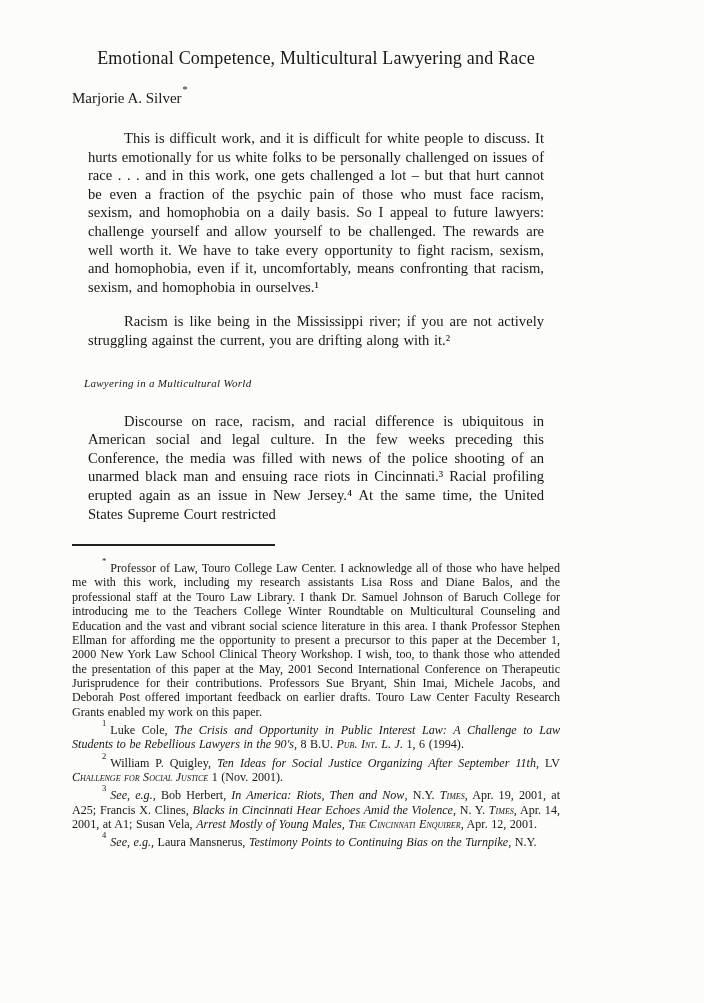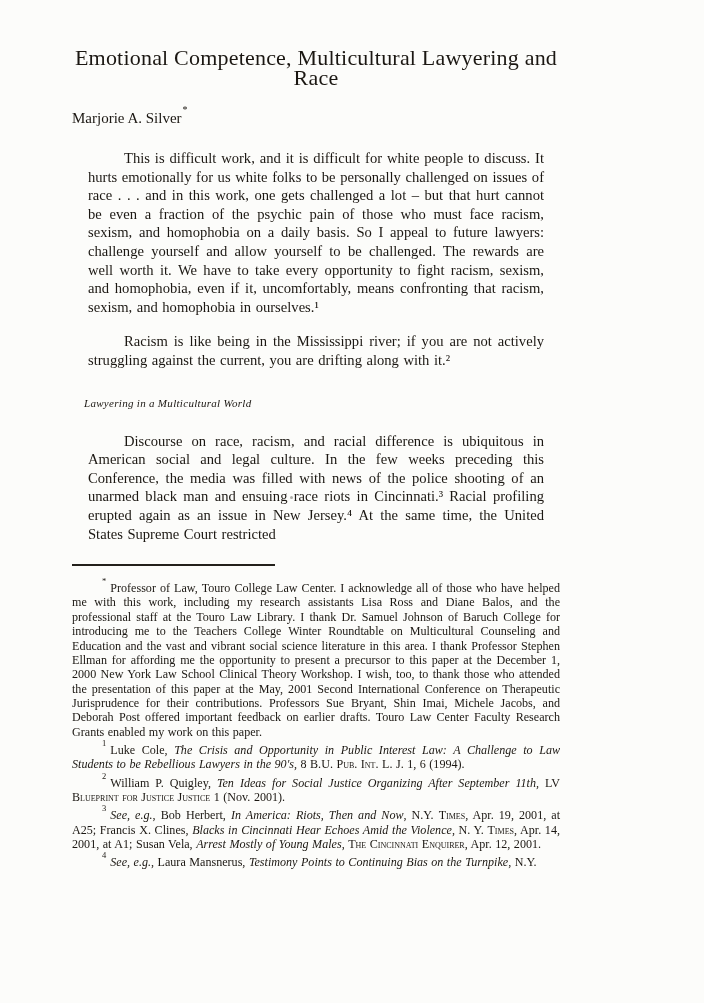--- a/index.html
+++ b/index.html
@@ -20,21 +20,21 @@
   .content {
     position: absolute;
     left: 72px;
     top: 0;
     width: 488px;
   }
   .title {
     margin: 0;
     padding-top: 48px;
     text-align: center;
-    font-size: 22px;
+    font-size: 18px;
     font-weight: normal;
     letter-spacing: 0.2px;
     line-height: 20px;
   }
   .author {
     margin-top: 17px;
     text-align: left;
     font-size: 15px;
     line-height: 18px;
   }
@@ -81,21 +81,21 @@
     text-indent: 30px;
     word-spacing: 0.04em;
   }
   .footnotes p sup {
     font-size: 8.5px;
     position: relative;
     top: -3px;
     margin-right: 4px;
   }
   .seg-i { font-style: italic; }
-  .seg-sc { font-variant: small-caps; }
+  .seg-sc { font-variant: small-caps; font-style: italic; }
   .speck {
     position: absolute;
     left: 290px;
     top: 496px;
     width: 3px;
     height: 3px;
     border-radius: 50%;
     background: #8a8a85;
     opacity: 0.7;
   }
@@ -115,21 +115,21 @@
       <p class="para-2">Racism is like being in the Mississippi river; if you are not actively struggling against the current, you are drifting along with it.²</p>
       <h2 class="section-heading">Lawyering in a Multicultural World</h2>
       <p class="para-3">Discourse on race, racism, and racial difference is ubiquitous in American social and legal culture. In the few weeks preceding this Conference, the media was filled with news of the police shooting of an unarmed black man and ensuing race riots in Cincinnati.³  Racial profiling erupted again as an issue in New Jersey.⁴  At the same time, the United States Supreme Court restricted</p>
     </div>
 
     <div class="footnotes">
       <hr class="fn-rule">
       <div>
           <p><sup>*</sup><span>Professor of Law, Touro College Law Center.  I acknowledge all of those who have helped me with this work, including my research assistants Lisa Ross and Diane Balos, and the professional staff at the Touro Law Library.  I thank Dr. Samuel Johnson of Baruch College for introducing me to the Teachers College Winter Roundtable on Multicultural Counseling and Education and the vast and vibrant social science literature in this area.  I thank Professor Stephen Ellman for affording me the opportunity to present a precursor to this paper at the December 1, 2000 New York Law School Clinical Theory Workshop.  I wish, too, to thank those who attended the presentation of this paper at the May, 2001 Second International Conference on Therapeutic Jurisprudence for their contributions.  Professors Sue Bryant, Shin Imai, Michele Jacobs, and Deborah Post offered important feedback on earlier drafts.  Touro Law Center Faculty Research Grants enabled my work on this paper.</span></p>
           <p><sup>1</sup><span>Luke Cole, </span><span class="seg-i">The Crisis and Opportunity in Public Interest Law: A Challenge to Law Students to be Rebellious Lawyers in the 90's</span><span>, 8 B.U. </span><span class="seg-sc">Pub. Int. L. J.</span><span> 1, 6 (1994).</span></p>
-          <p><sup>2</sup><span>William P. Quigley, </span><span class="seg-i">Ten Ideas for Social Justice Organizing After September 11th,</span><span> LV </span><span class="seg-sc">Blueprint for Justice Justice</span><span> 1 (Nov. 2001).</span></p>
+          <p><sup>2</sup><span>William P. Quigley, </span><span class="seg-i">Ten Ideas for Social Justice Organizing After September 11th,</span><span> LV </span><span class="seg-sc">Challenge for Social Justice</span><span> 1 (Nov. 2001).</span></p>
           <p><sup>3</sup><span class="seg-i">See, e.g.</span><span>, Bob Herbert, </span><span class="seg-i">In America: Riots, Then and Now</span><span>, N.Y. </span><span class="seg-sc">Times</span><span>, Apr. 19, 2001, at A25; Francis X. Clines, </span><span class="seg-i">Blacks in Cincinnati Hear Echoes Amid the Violence</span><span>, N. Y. </span><span class="seg-sc">Times</span><span>, Apr. 14, 2001, at A1; Susan Vela, </span><span class="seg-i">Arrest Mostly of Young Males</span><span>, </span><span class="seg-sc">The Cincinnati Enquirer</span><span>, Apr. 12, 2001.</span></p>
           <p><sup>4</sup><span class="seg-i">See, e.g.</span><span>, Laura Mansnerus, </span><span class="seg-i">Testimony Points to Continuing Bias on the Turnpike</span><span>, N.Y.</span></p>
         </div>
     </div>
 
   </div>
   <div class="speck"></div>
 </div>
 
 </body></html>

